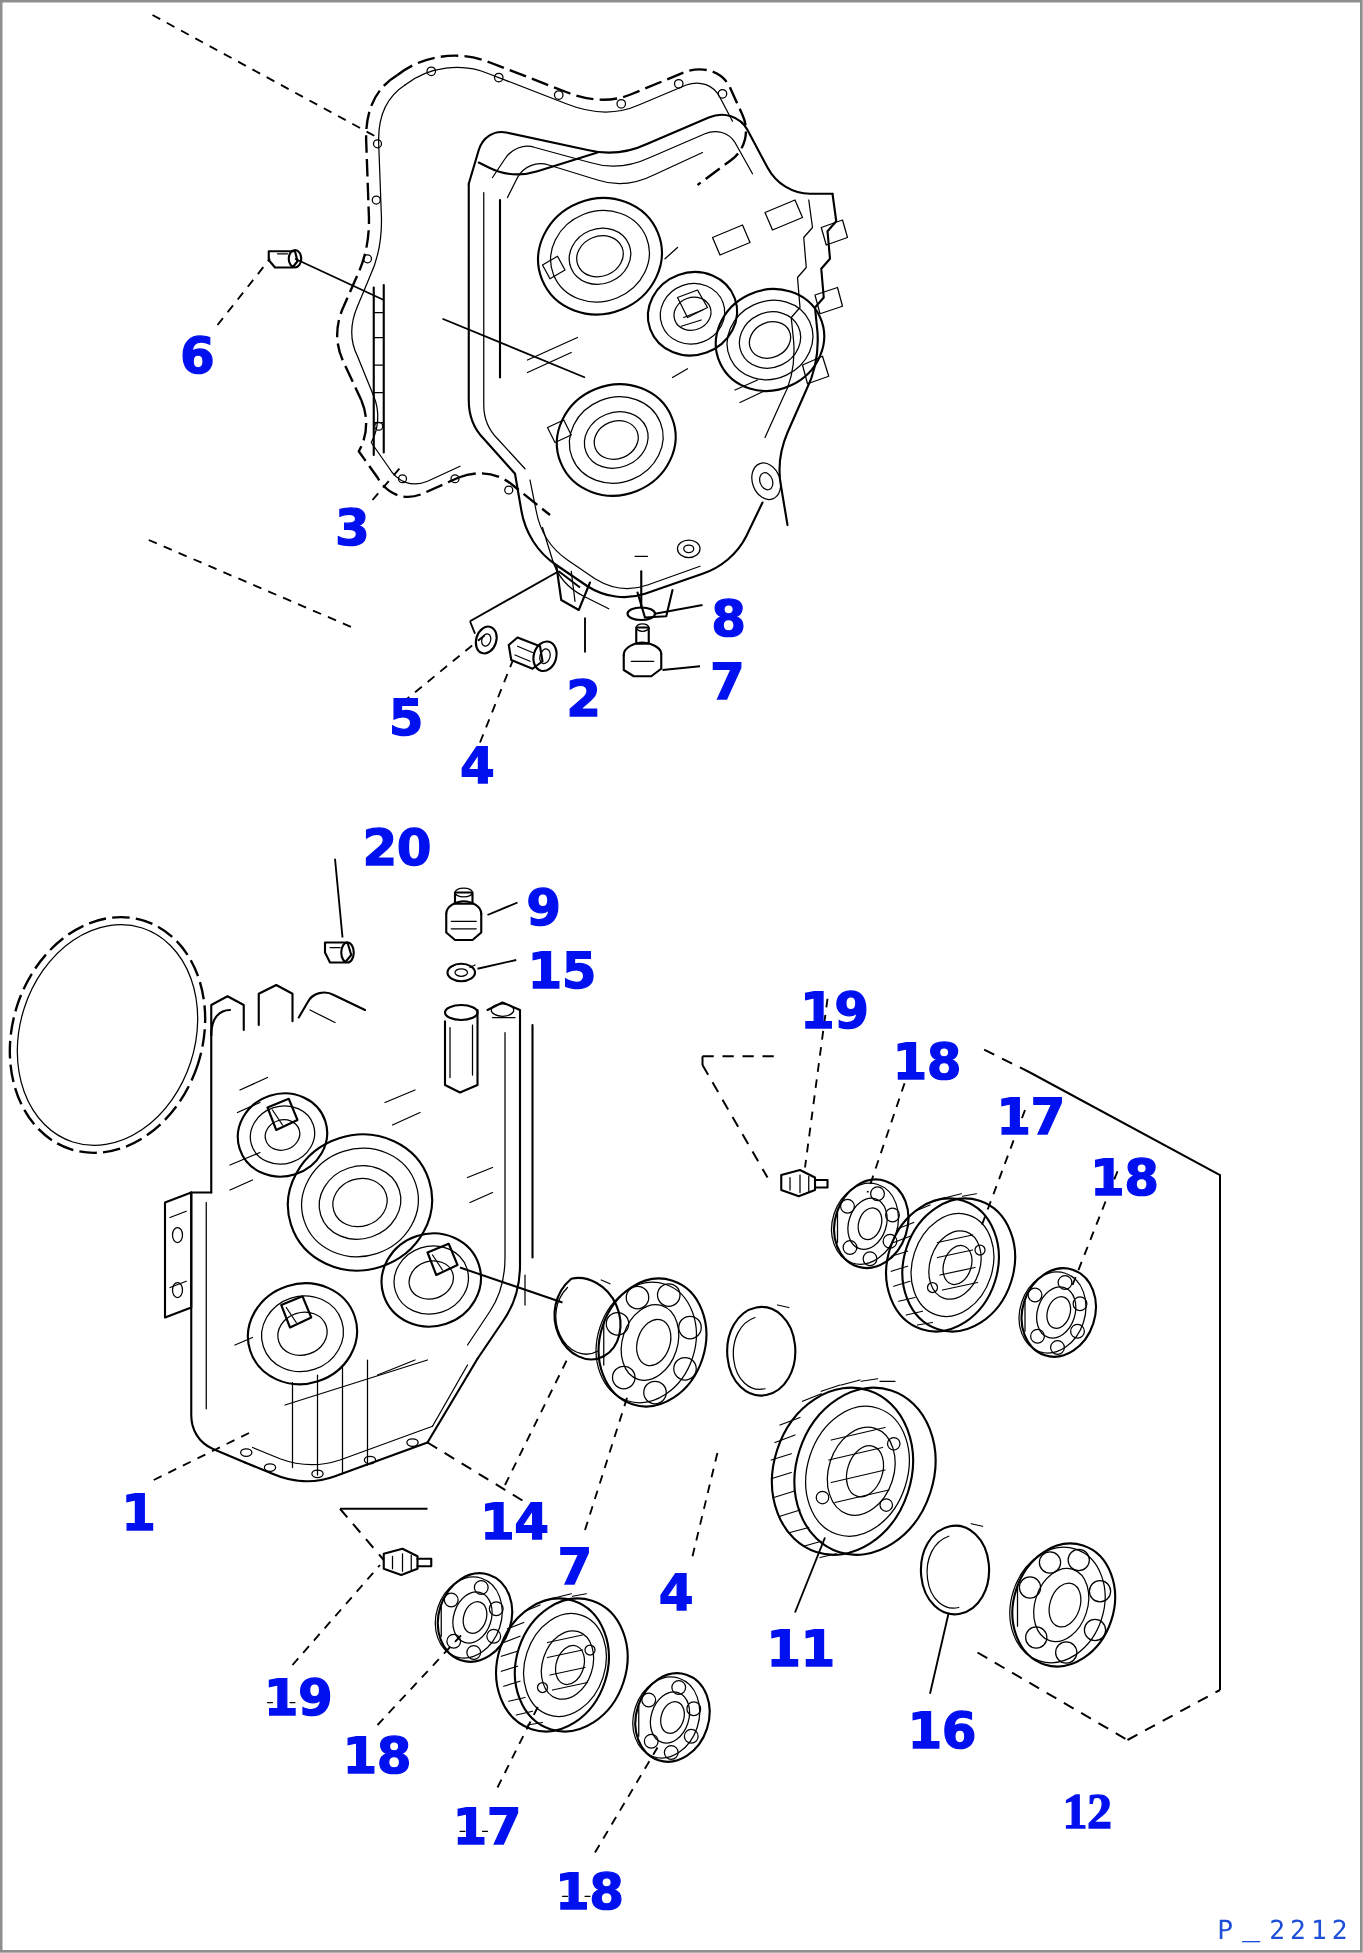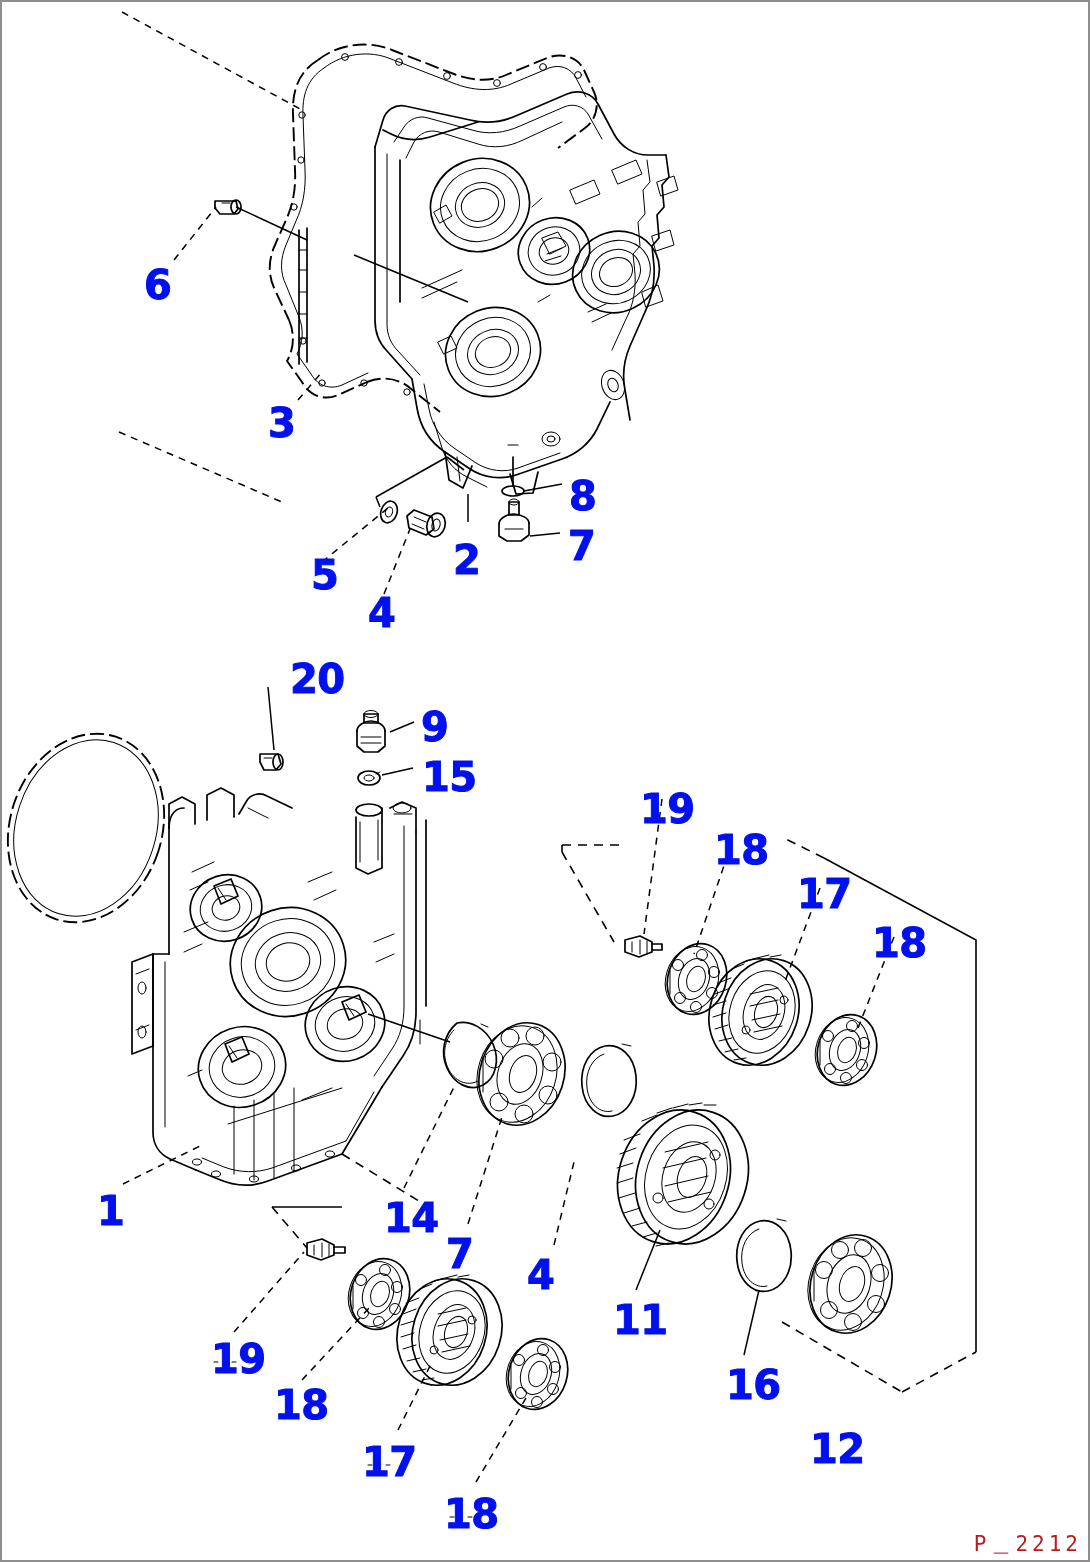--- a/index.html
+++ b/index.html
@@ -23,21 +23,21 @@
     line-height:1;
     letter-spacing:-0.5px;
     white-space:nowrap;
     -webkit-text-stroke:1px #0010ee;
   }
   .watermark{
     position:absolute;
     right:6px;bottom:2px;
     font-family:"DejaVu Sans Mono",monospace;
     font-size:21px;
-    color:#b91c1c;
+    color:#1d4ed8;
     letter-spacing:4px;
     white-space:nowrap;
   }
   .ink{fill:none;stroke:#000000;stroke-width:1.7;stroke-linecap:round;stroke-linejoin:round;}
   .ink-hair{fill:none;stroke:#000000;stroke-width:1.0;stroke-linecap:round;stroke-linejoin:round;}
   .lead{fill:none;stroke:#000000;stroke-width:1.5;stroke-linecap:butt;}
   .leaddash{fill:none;stroke:#000000;stroke-width:1.5;stroke-linecap:butt;stroke-dasharray:7 6;}
   .brk{fill:none;stroke:#000000;stroke-width:1.6;stroke-linecap:butt;}
   .brkdash{fill:none;stroke:#000000;stroke-width:1.6;stroke-linecap:butt;stroke-dasharray:9 7;}
   .gasket{fill:none;stroke:#000000;stroke-width:1.9;stroke-linejoin:round;stroke-dasharray:14 5;}
@@ -534,18 +534,18 @@
     <div class="callout" style="left:382px;top:1196px;text-align:right;">14</div>
     <div class="callout" style="left:444px;top:1232px;">7</div>
     <div class="callout" style="left:525px;top:1253px;">4</div>
     <div class="callout" style="left:611px;top:1298px;">11</div>
     <div class="callout" style="left:724px;top:1363px;">16</div>
 
     <div class="callout" style="left:209px;top:1337px;">19</div>
     <div class="callout" style="left:272px;top:1383px;">18</div>
     <div class="callout" style="left:360px;top:1440px;">17</div>
     <div class="callout" style="left:442px;top:1492px;">18</div>
-    <div class="callout" style="left:808px;top:1427px;">12</div>
+    <div class="callout" style="left:848px;top:1427px;font-family:Liberation Serif, serif;">12</div>
 
     <div class="watermark">P＿2212</div>
 
   </div>
 </div>
 
 </body></html>

